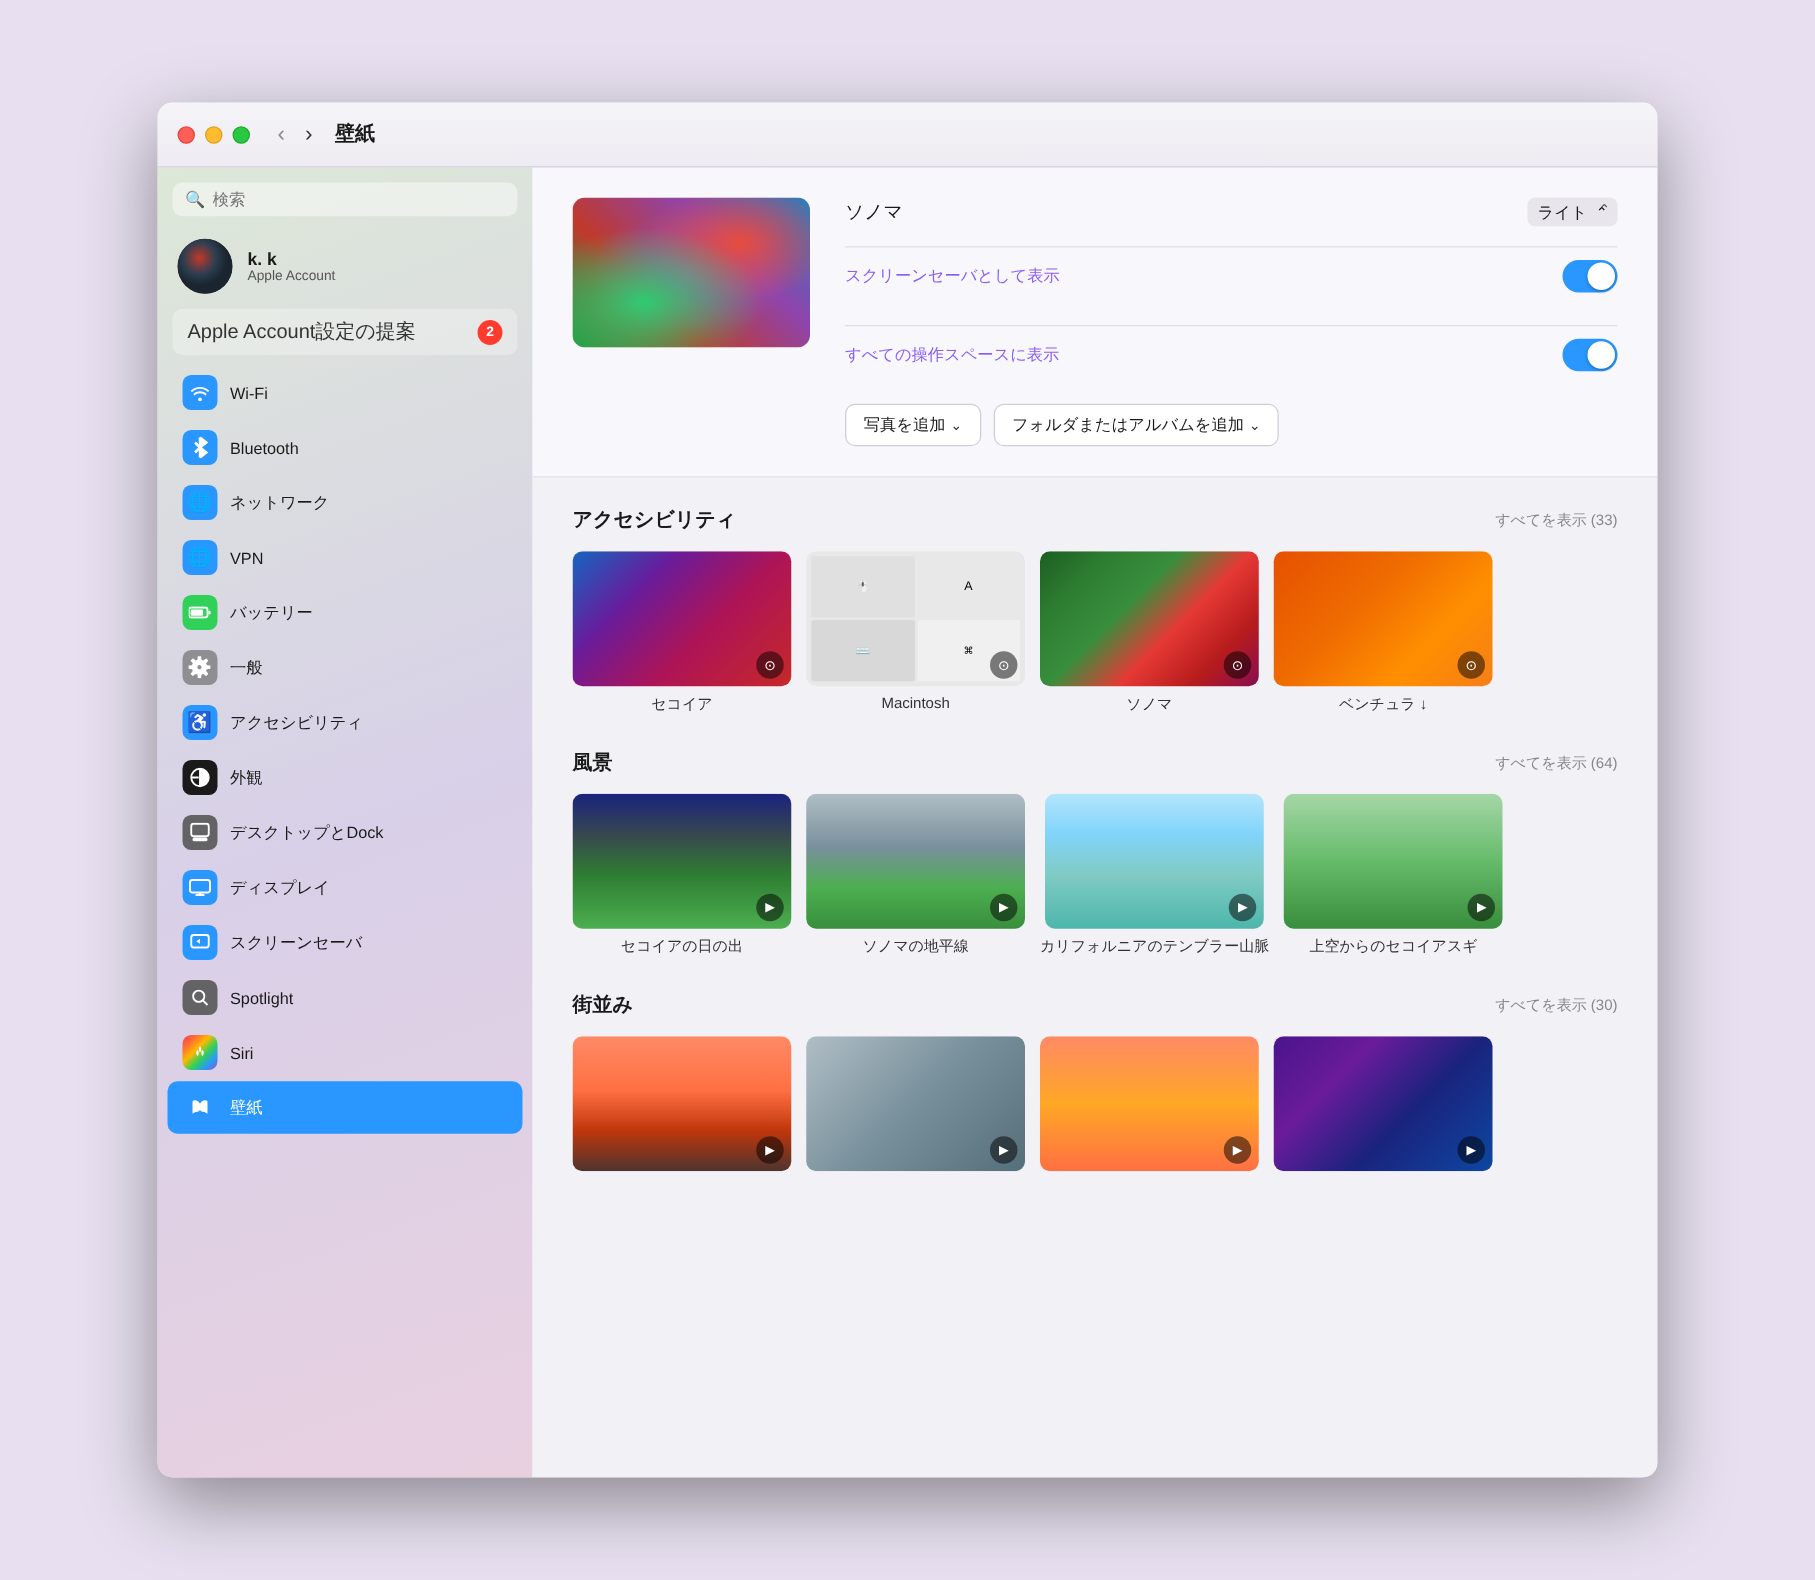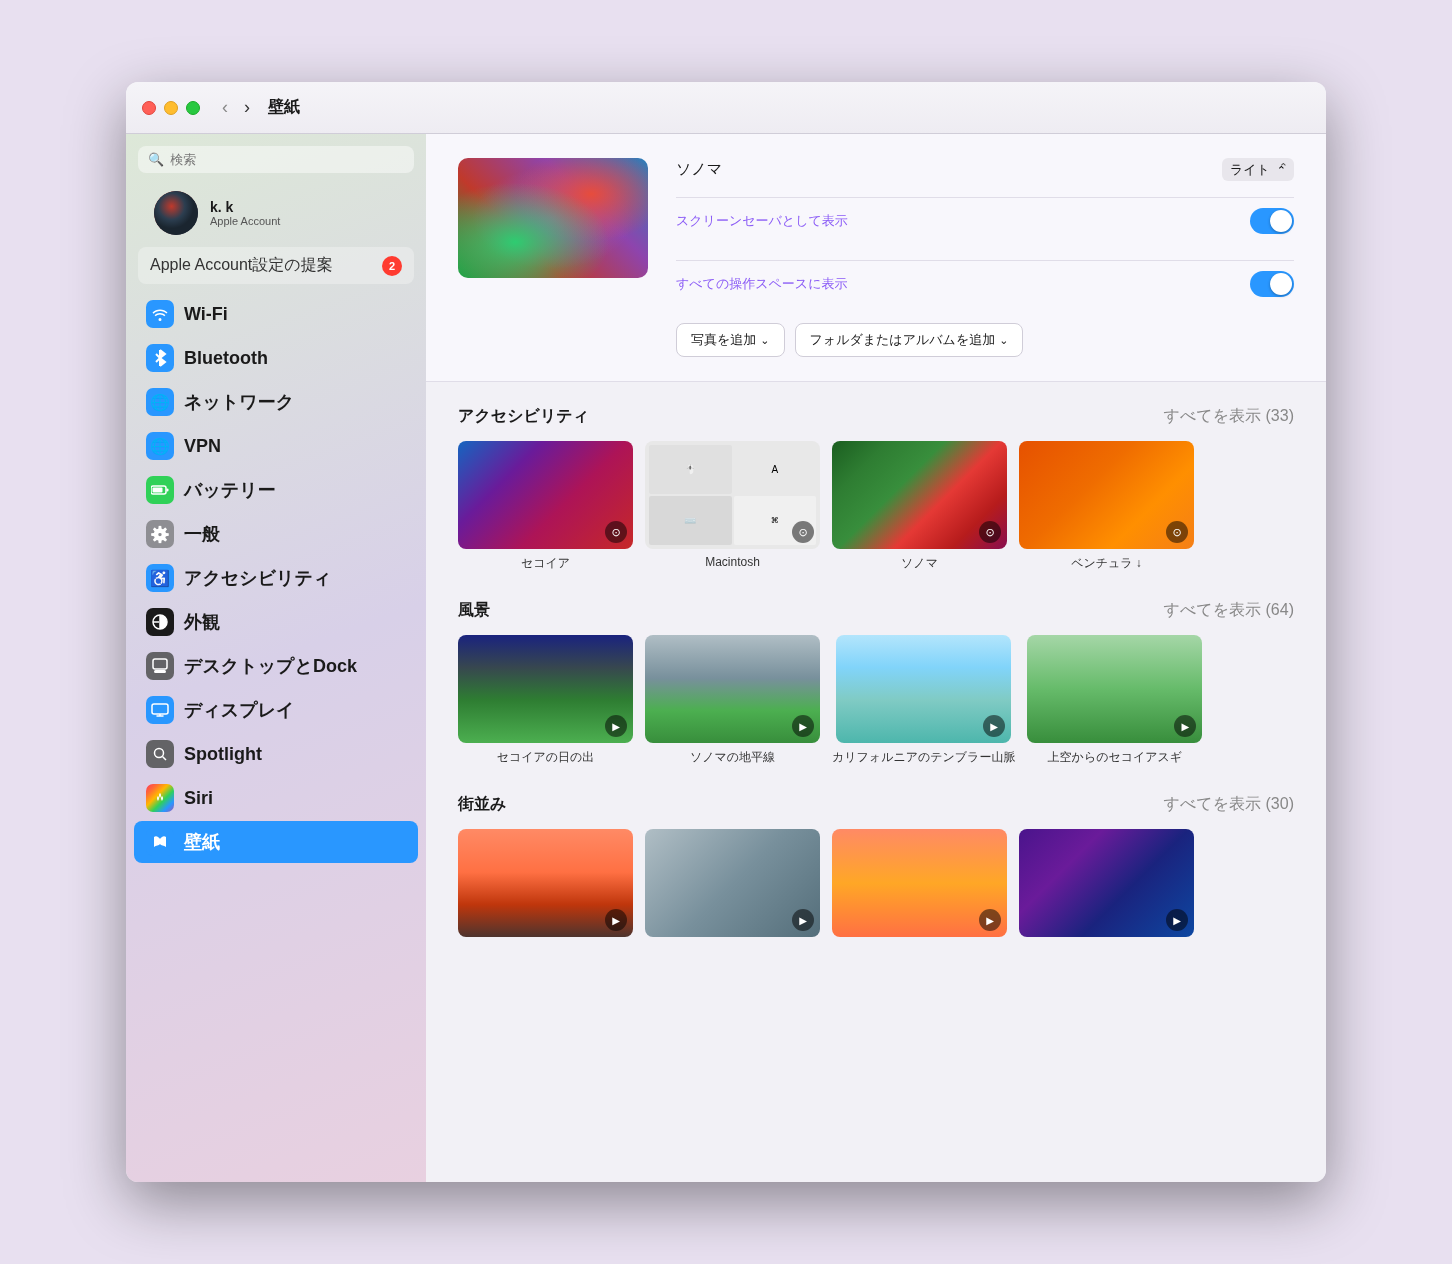--- a/index.html
+++ b/index.html
@@ -93,21 +93,21 @@
       background: none;
       border: none;
       outline: none;
       font-size: 13px;
       color: #888;
       width: 100%;
     }
     .user-section {
       display: flex;
       align-items: center;
-      padding: 10px 28px 12px;
+      padding: 10px 16px 12px;
       gap: 12px;
     }
     .user-avatar {
       width: 44px;
       height: 44px;
       border-radius: 50%;
       background: linear-gradient(135deg, #c0392b, #2c3e50);
       overflow: hidden;
       flex-shrink: 0;
       display: flex;
@@ -158,21 +158,21 @@
     .sidebar-icon {
       width: 28px;
       height: 28px;
       border-radius: 7px;
       display: flex;
       align-items: center;
       justify-content: center;
       font-size: 15px;
       flex-shrink: 0;
     }
-    .sidebar-label { font-size: 18px; color: #1a1a1a; font-weight: 700; }
+    .sidebar-label { font-size: 13px; color: #1a1a1a; font-weight: 400; }
     
     .main {
       flex: 1;
       background: #f2f1f6;
       overflow-y: auto;
       display: flex;
       flex-direction: column;
     }
     .wallpaper-header {
       background: #f8f7fc;
@@ -280,21 +280,21 @@
     
     .gallery-area { padding: 24px 32px; }
     .section { margin-bottom: 28px; }
     .section-header {
       display: flex;
       align-items: center;
       justify-content: space-between;
       margin-bottom: 14px;
     }
     .section-title { font-size: 16px; font-weight: 600; color: #1a1a1a; }
-    .section-link { font-size: 16px; color: #888; }
+    .section-link { font-size: 12px; color: #888; }
     .wallpaper-grid {
       display: flex;
       gap: 12px;
       overflow: hidden;
     }
     .wallpaper-item {
       display: flex;
       flex-direction: column;
       align-items: center;
       gap: 6px;
@@ -533,20 +533,29 @@
         <div class="sidebar-icon" style="background:#2997ff;">
           <svg width="18" height="14" viewBox="0 0 18 14" fill="white">
             <rect x="1" y="1" width="16" height="10" rx="2" fill="none" stroke="white" stroke-width="1.5"></rect>
             <line x1="6" y1="13" x2="12" y2="13" stroke="white" stroke-width="1.5" stroke-linecap="round"></line>
             <line x1="9" y1="11" x2="9" y2="13" stroke="white" stroke-width="1.5"></line>
           </svg>
         </div>
         <span class="sidebar-label">ディスプレイ</span>
       </div>
 
+      <div class="sidebar-item">
+        <div class="sidebar-icon" style="background:#2997ff;">
+          <svg width="16" height="16" viewBox="0 0 16 16" fill="white">
+            <rect x="1" y="2" width="14" height="10" rx="2" fill="none" stroke="white" stroke-width="1.5"></rect>
+            <path d="M5 7 L8 5 L8 9 Z" fill="white"></path>
+          </svg>
+        </div>
+        <span class="sidebar-label">スクリーンセーバ</span>
+      </div>
 
       <div class="sidebar-item">
         <div class="sidebar-icon" style="background:#636366;">
           <svg width="16" height="16" viewBox="0 0 16 16" fill="none" stroke="white" stroke-width="1.5">
             <circle cx="7" cy="7" r="4.5"></circle>
             <line x1="10.5" y1="10.5" x2="14" y2="14"></line>
           </svg>
         </div>
         <span class="sidebar-label">Spotlight</span>
       </div>

